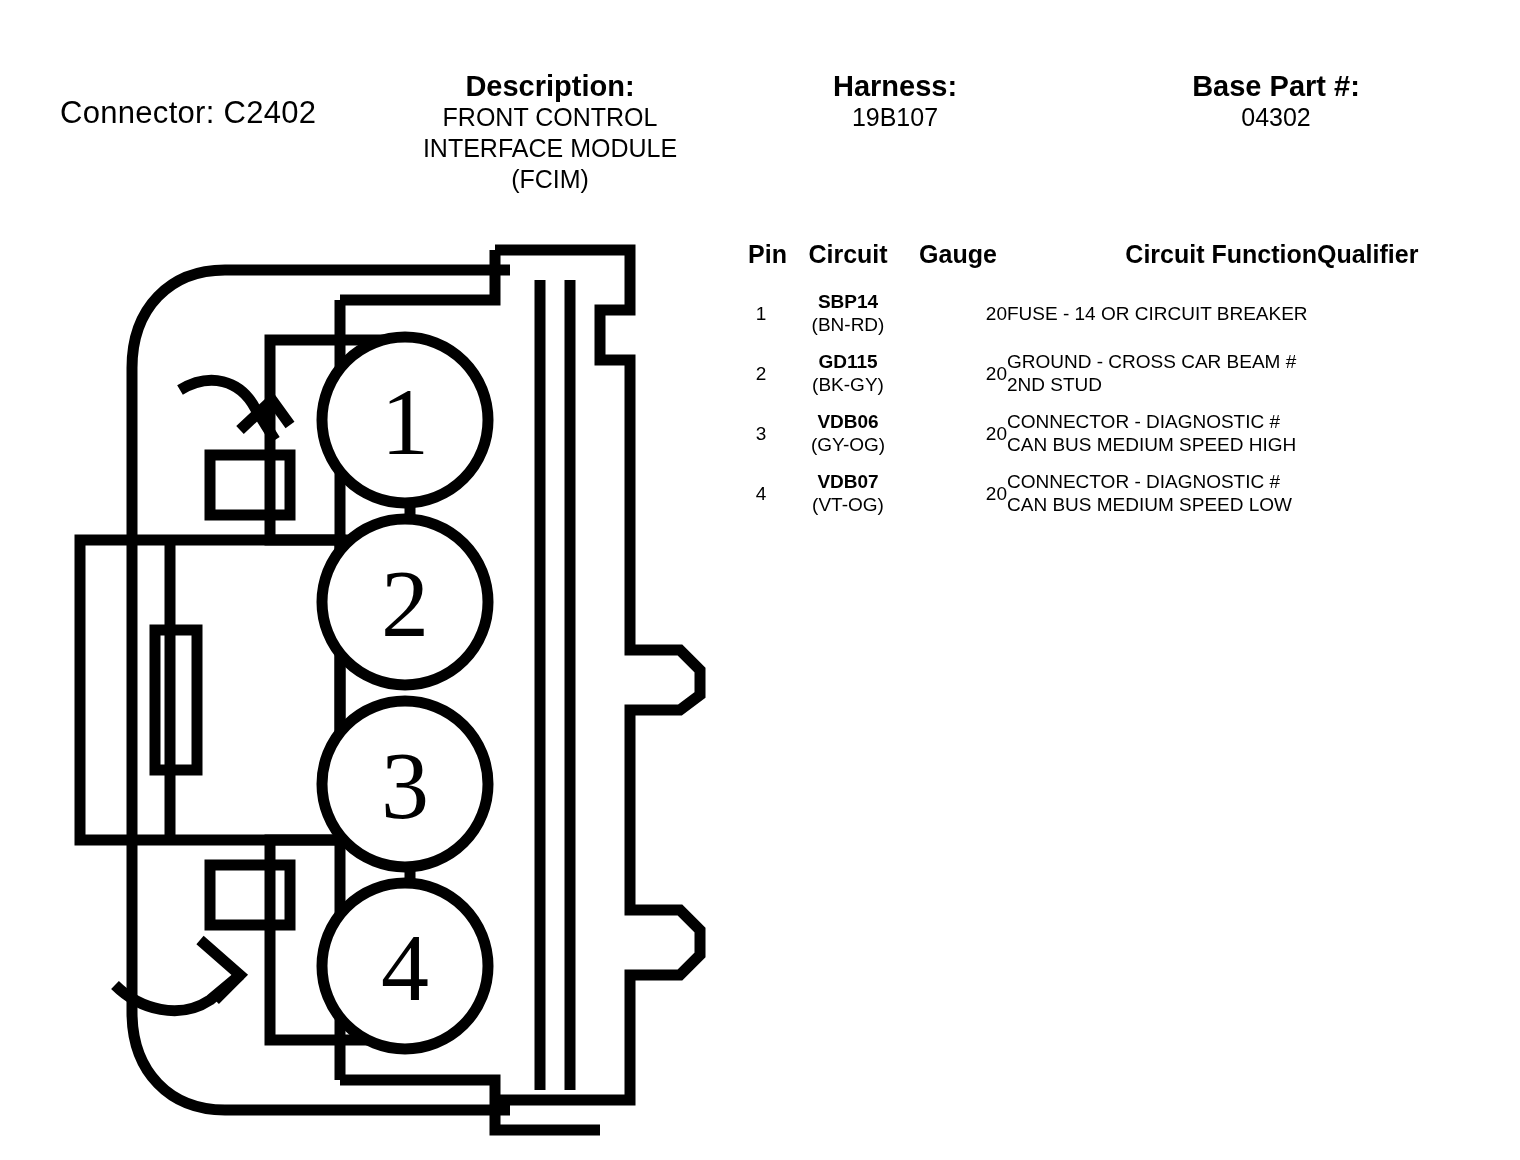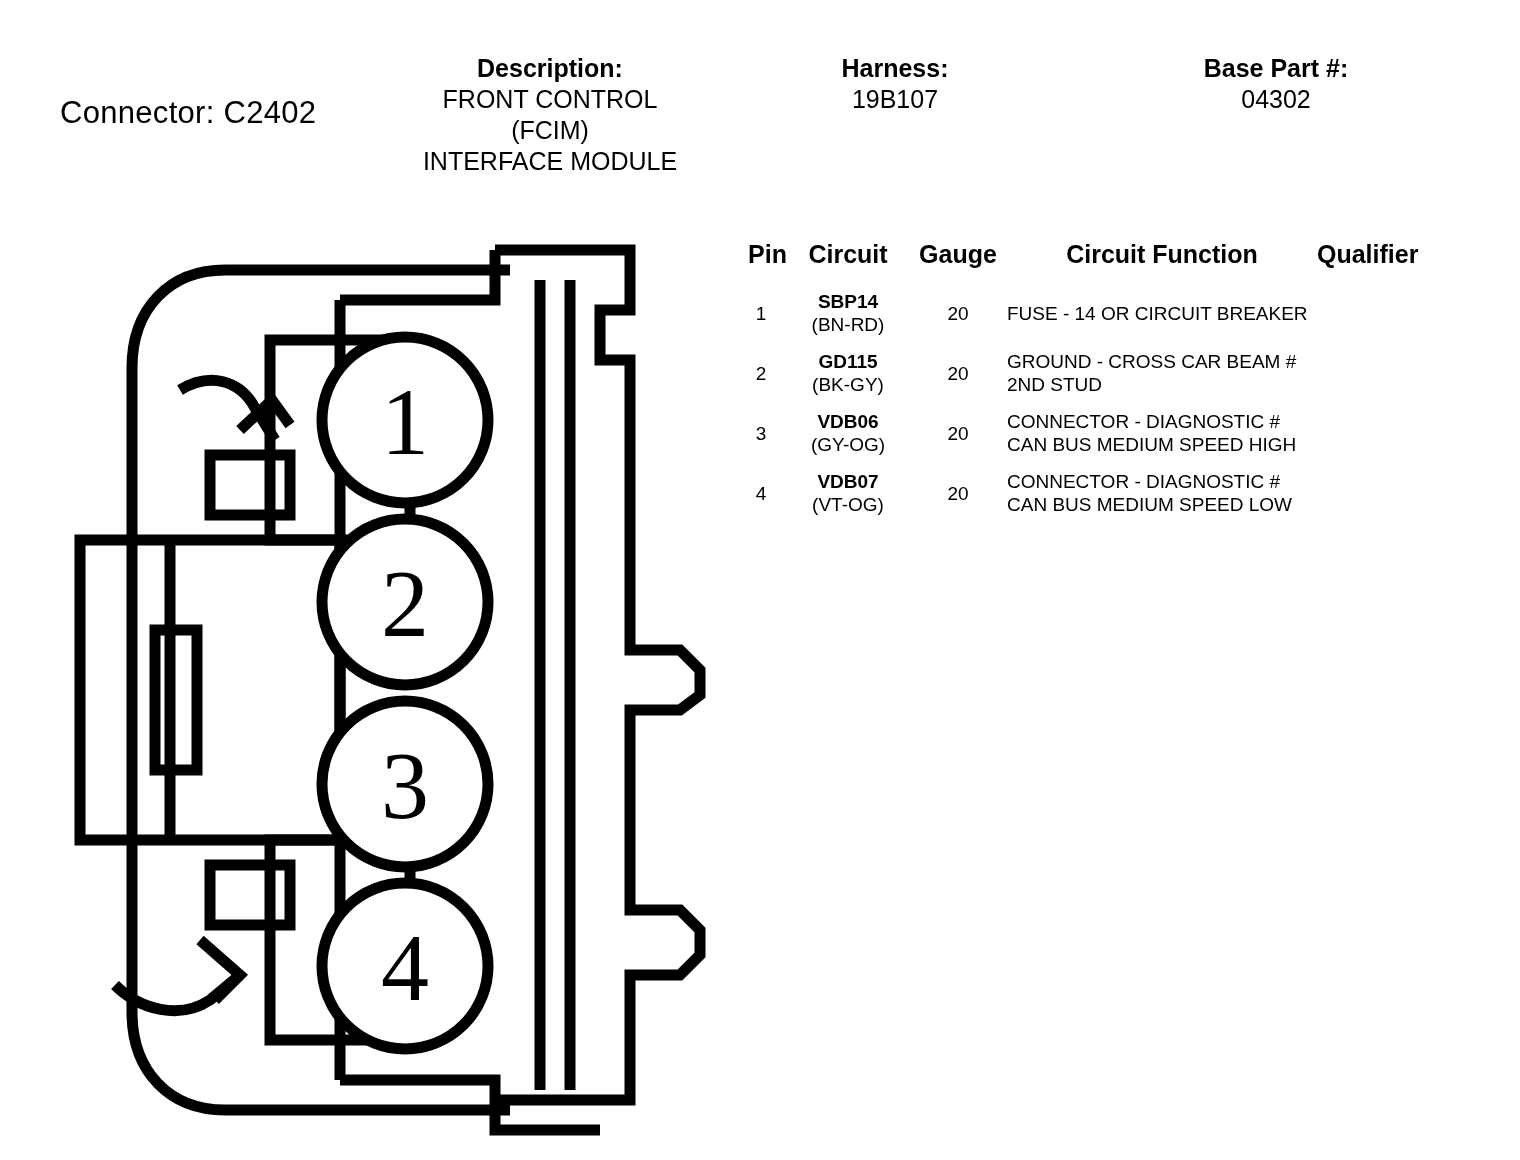--- a/index.html
+++ b/index.html
@@ -31,24 +31,25 @@
     font-size: 31px;
     font-weight: normal;
     letter-spacing: 0.3px;
     white-space: nowrap;
   }
   .hdr-block {
     position: absolute;
     text-align: center;
   }
   .hdr-label {
-    font-size: 25px;
+    font-size: 29px;
     font-weight: bold;
     line-height: 32px;
     white-space: nowrap;
+    margin-top: 18px;
   }
   .hdr-value {
     font-size: 25px;
     font-weight: normal;
     line-height: 31px;
   }
   #desc-block {
     left: 385px;
     top: 52px;
     width: 330px;
@@ -87,50 +88,50 @@
   table.pins th {
     font-size: 25px;
     font-weight: bold;
     padding: 0 0 14px 0;
     vertical-align: bottom;
     white-space: nowrap;
   }
   th.c-pin    { width: 52px;  text-align: right; }
   th.c-circ   { width: 122px; text-align: center; }
   th.c-gauge  { width: 98px;  text-align: center; }
-  th.c-func   { width: 310px; text-align: center; margin-top: 28px; }
+  th.c-func   { width: 310px; text-align: right; margin-top: 28px; }
   th.c-qual   { width: 118px; text-align: left; }
 
   table.pins td {
     font-size: 19px;
     line-height: 23px;
     vertical-align: middle;
     padding: 7px 0;
   }
   td.v-pin   { text-align: center; font-size: 19px; }
   td.v-circ  { text-align: center; font-size: 19px; line-height: 24px; }
-  td.v-gauge { text-align: center; font-size: 19px; }
+  td.v-gauge { text-align: right; font-size: 19px; }
   td.v-func  { text-align: left; font-size: 19px; line-height: 24px; padding-left: 6px; }
   td.v-qual  { text-align: left; }
 
   .circ-code { display: block; font-weight: bold; }
   .circ-color { display: block; }
 </style>
 </head>
 <body>
 
 <div id="header-area">
 
   <div id="connector-title">Connector: C2402</div>
 
   <div class="hdr-block" id="desc-block">
     <div class="hdr-label">Description:</div>
     <div class="hdr-value">FRONT CONTROL</div>
+    <div class="hdr-value">INTERFACE MODULE</div>
     <div class="hdr-value">(FCIM)</div>
-    <div class="hdr-value">INTERFACE MODULE</div>
   </div>
 
   <div class="hdr-block" id="harness-block">
     <div class="hdr-label">Harness:</div>
     <div class="hdr-value">19B107</div>
   </div>
 
   <div class="hdr-block" id="basepart-block">
     <div class="hdr-label">Base Part #:</div>
     <div class="hdr-value">04302</div>

